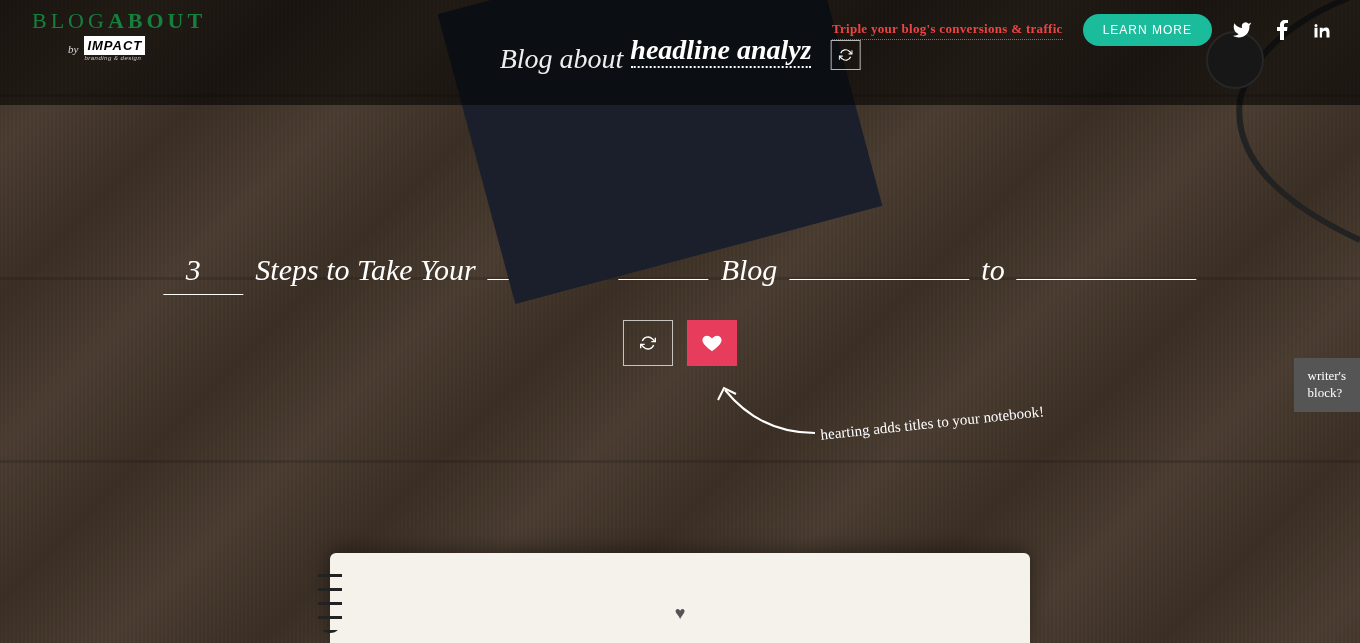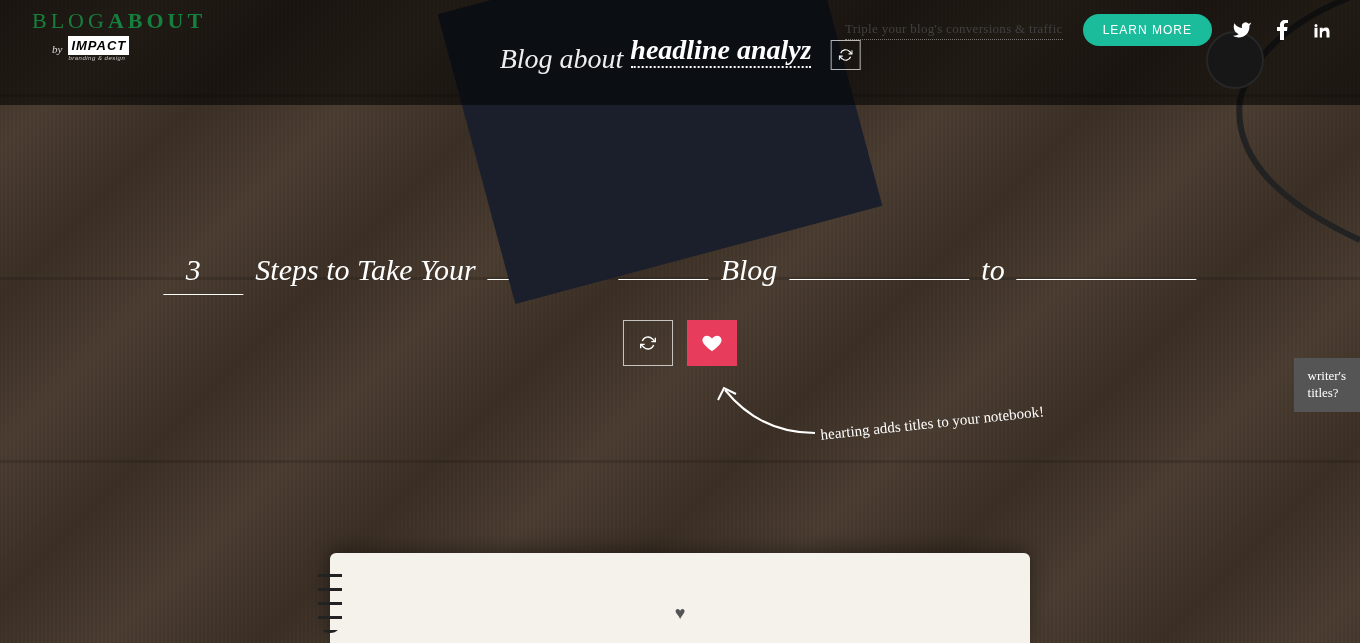--- a/index.html
+++ b/index.html
@@ -40,21 +40,21 @@
       font-size: 22px;
       letter-spacing: 4px;
       color: #15803d;
     }
     .logo-main .bold { font-weight: bold; }
     .logo-by {
       font-size: 11px;
       font-style: italic;
       color: #ddd;
       margin-top: 2px;
-      margin-left: 20px;
+      margin-left: 36px;
       display: flex;
       align-items: center;
       gap: 6px;
     }
     .impact-logo {
       font-family: Arial, sans-serif;
       font-weight: bold;
       letter-spacing: 1px;
       font-size: 13px;
       border: 1px solid #fff;
@@ -72,24 +72,24 @@
     .top-right {
       position: absolute;
       right: 28px;
       top: 14px;
       display: flex;
       align-items: center;
       gap: 20px;
     }
     .promo-text {
       font-family: Georgia, serif;
-      font-weight: normal;
+      font-weight: bold;
       font-size: 13px;
       letter-spacing: 0.3px;
-      color: #404040;
+      color: #ef4444;
       border-bottom: 1px dotted rgba(255,255,255,0.4);
       padding-bottom: 2px;
     }
     .learn-more-btn {
       background: #1abc9c;
       color: #fff;
       border: none;
       border-radius: 20px;
       padding: 9px 20px;
       font-family: Arial, sans-serif;
@@ -400,17 +400,17 @@
   </button>
 </div>
 
 <svg class="arrow2" width="110" height="70" viewBox="0 0 110 70">
   <path d="M 105 55 Q 50 55 15 12" stroke="#fff" stroke-width="2" fill="none"></path>
   <path d="M 8 22 L 14 10 L 26 16" stroke="#fff" stroke-width="2" fill="none"></path>
 </svg>
 <div class="hint2">hearting adds titles to your notebook!</div>
 
 <div class="writers-block" style="white-space:pre-line">writer's
-titles?</div>
+block?</div>
 
 <div class="notebook">
   <span class="notebook-heart">♥</span>
 </div>
 
 </body></html>

